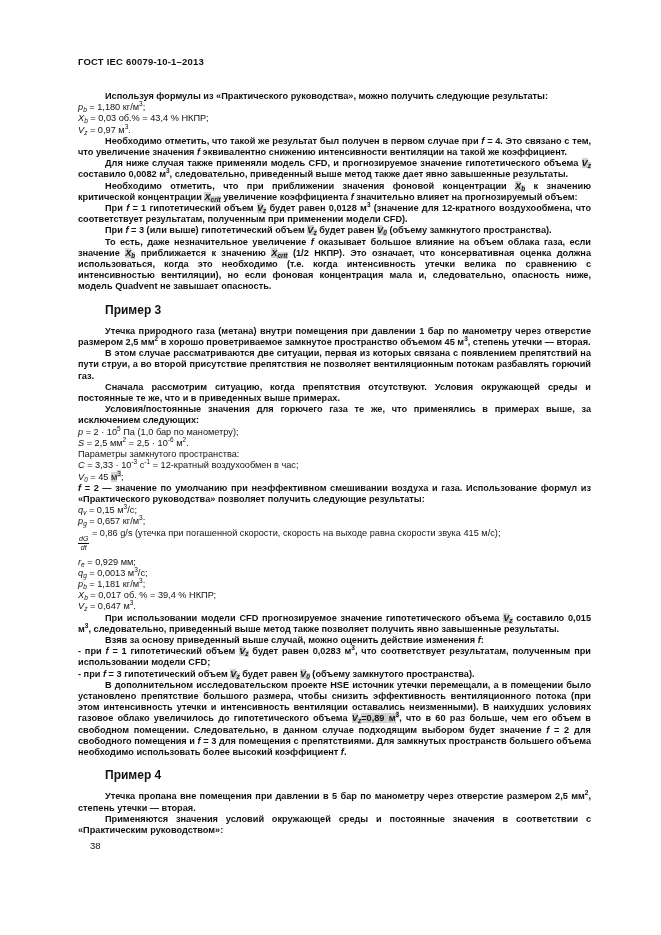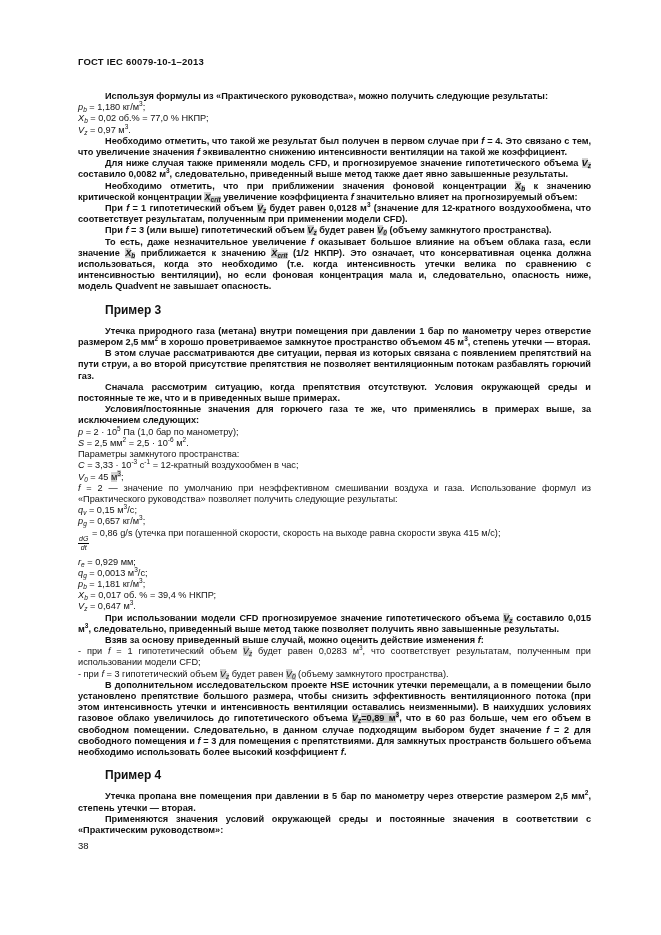--- a/index.html
+++ b/index.html
@@ -13,25 +13,25 @@
   }
   .doc-header {
     position:absolute; top:56px; left:78px;
     font-size:9.5px; font-weight:bold; letter-spacing:0.2px;
   }
   .content {
     position:absolute; top:91px; left:78px; width:513px;
     font-size:9.2px; line-height:11.2px;
   }
   .page-number {
-    position:absolute; left:78px; top:840px; font-size:9.5px;
+    position:absolute; left:90px; top:840px; font-size:9.5px;
   }
   .blk { margin:0; }
   .blk.p  { text-align:justify; text-indent:27px;font-weight:bold; }
-  .blk.np { text-align:justify; }
+  .blk.np { text-align:justify;font-weight:bold; }
   .blk.f  { text-align:left; }
   .blk.h  { font-weight:bold; font-size:12px; margin:12px 0 10px 27px; }
   .blk.gap { margin-top:5px; }
   sub { font-size:6.5px; line-height:0; vertical-align:-2px; }
   sup { font-size:6.5px; line-height:0; vertical-align:4px; }
   .it { font-style:italic; }
   .hl { background:#d2d2d2; }
   .frac {
     display:inline-flex; flex-direction:column; text-align:center;
     vertical-align:-5px; font-size:7px; line-height:8px; font-style:italic;
@@ -39,21 +39,21 @@
   .frac .fr-top { border-bottom:1px solid #000; padding:0 1px; }
 </style>
 </head>
 <body>
 
 <div class="page">
   <div class="doc-header">ГОСТ IEC 60079-10-1–2013</div>
   <div class="content">
       <div class="blk p"><span>Используя формулы из «Практического руководства», можно получить следующие результаты:</span></div>
       <div class="blk f"><span class="it">p</span><sub class="it">b</sub><span> = 1,180 кг/м</span><sup>3</sup><span>;</span></div>
-      <div class="blk f"><span class="it">X</span><sub class="it">b</sub><span> = 0,02 об.% = 77,0 % НКПР;</span></div>
+      <div class="blk f"><span class="it">X</span><sub class="it">b</sub><span> = 0,03 об.% = 43,4 % НКПР;</span></div>
       <div class="blk f"><span class="it">V</span><sub class="it">z</sub><span> = 0,97 м</span><sup>3</sup><span>.</span></div>
       <div class="blk p"><span>Необходимо отметить, что такой же результат был получен в первом случае при </span><span class="it">f</span><span> = 4. Это связано с тем, что увеличение значения </span><span class="it">f</span><span> эквивалентно снижению интенсивности вентиляции на такой же коэффициент.</span></div>
       <div class="blk p"><span>Для ниже случая также применяли модель CFD, и прогнозируемое значение гипотетического объема </span><span class="it hl">V</span><sub class="it hl">z</sub><span> составило 0,0082 м</span><sup>3</sup><span>, следовательно, приведенный выше метод также дает явно завышенные результаты.</span></div>
       <div class="blk p"><span>Необходимо отметить, что при приближении значения фоновой концентрации </span><span class="it hl">X</span><sub class="it hl">b</sub><span> к значению критической концентрации </span><span class="it hl">X</span><sub class="it hl">crit</sub><span> увеличение коэффициента </span><span class="it">f</span><span> значительно влияет на прогнозируемый объем:</span></div>
       <div class="blk p"><span>При </span><span class="it">f</span><span> = 1 гипотетический объем </span><span class="it hl">V</span><sub class="it hl">z</sub><span> будет равен 0,0128 м</span><sup>3</sup><span> (значение для 12-кратного воздухообмена, что соответствует результатам, полученным при применении модели CFD).</span></div>
       <div class="blk p"><span>При </span><span class="it">f</span><span> = 3 (или выше) гипотетический объем </span><span class="it hl">V</span><sub class="it hl">z</sub><span> будет равен </span><span class="it hl">V</span><sub class="it hl">0</sub><span> (объему замкнутого пространства).</span></div>
       <div class="blk p"><span>То есть, даже незначительное увеличение </span><span class="it">f</span><span> оказывает большое влияние на объем облака газа, если значение </span><span class="it hl">X</span><sub class="it hl">b</sub><span> приближается к значению </span><span class="it hl">X</span><sub class="it hl">crit</sub><span> (1/2 НКПР). Это означает, что консервативная оценка должна использоваться, когда это необходимо (т.е. когда интенсивность утечки велика по сравнению с интенсивностью вентиляции), но если фоновая концентрация мала и, следовательно, опасность ниже, модель Quadvent не завышает опасность.</span></div>
       <div class="blk h"><span>Пример 3</span></div>
       <div class="blk p"><span>Утечка природного газа (метана) внутри помещения при давлении 1 бар по манометру через отверстие размером 2,5 мм</span><sup>2</sup><span> в хорошо проветриваемое замкнутое пространство объемом 45 м</span><sup>3</sup><span>, степень утечки — вторая.</span></div>
       <div class="blk p"><span>В этом случае рассматриваются две ситуации, первая из которых связана с появлением препятствий на пути струи, а во второй присутствие препятствия не позволяет вентиляционным потокам разбавлять горючий газ.</span></div>

